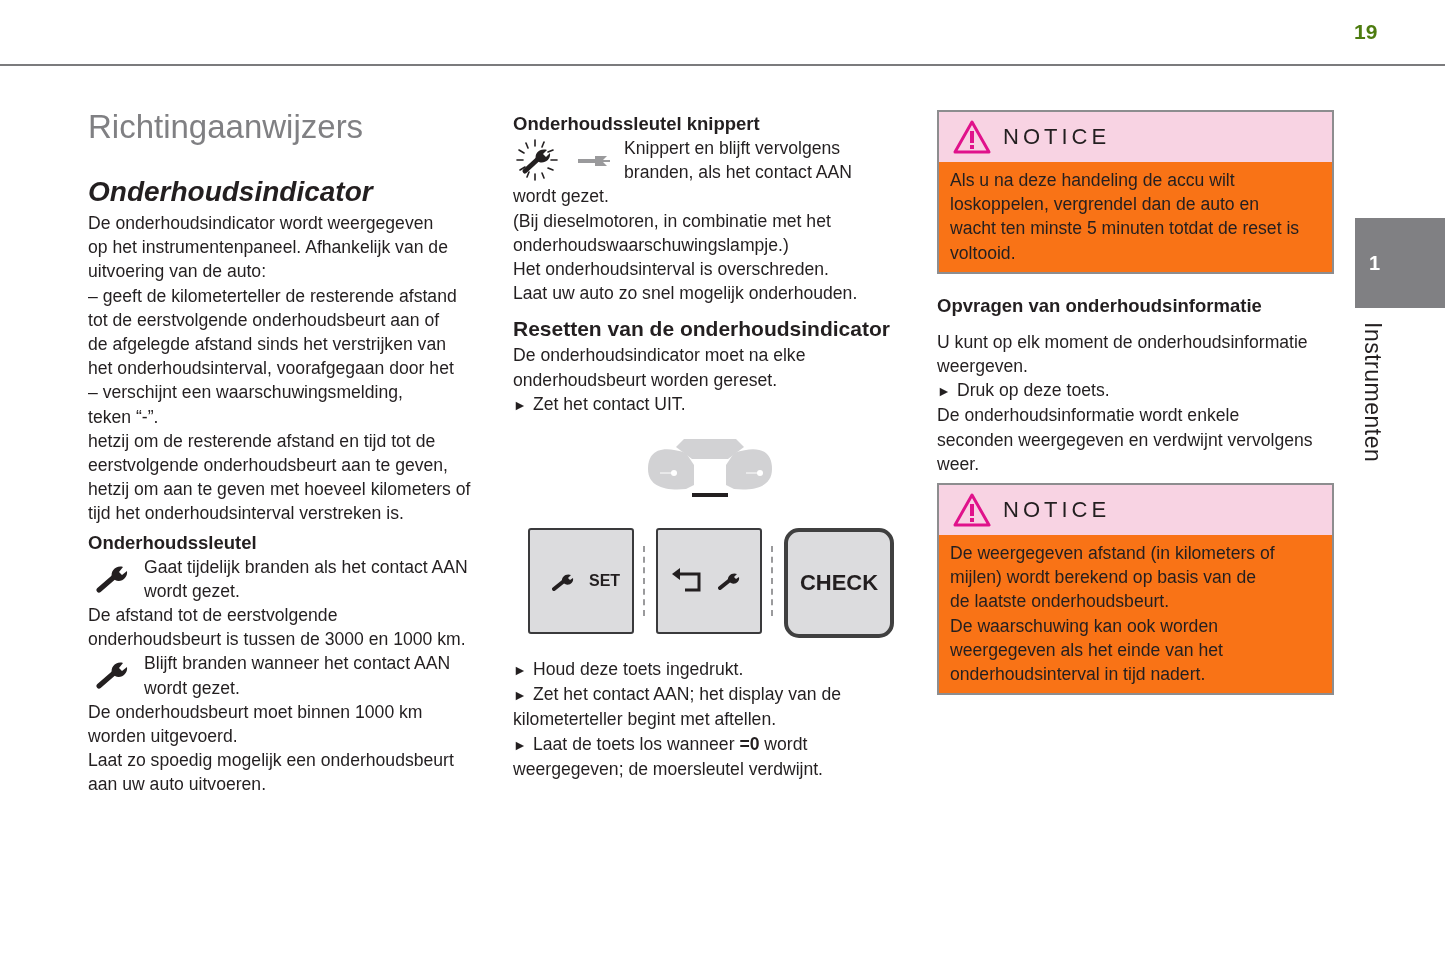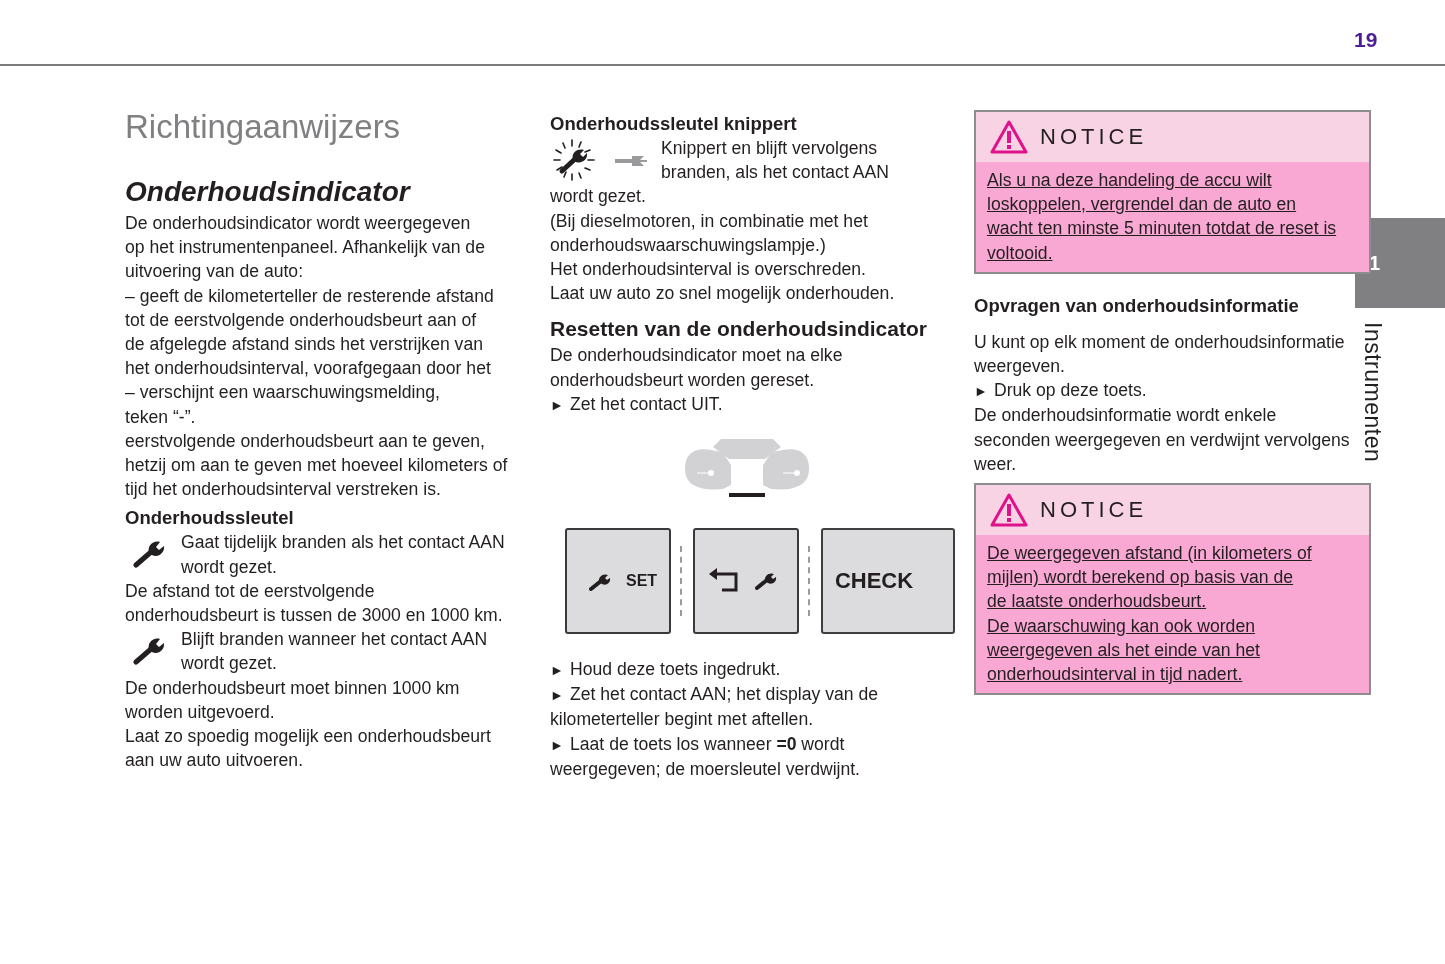--- a/index.html
+++ b/index.html
@@ -1,41 +1,41 @@
 <!DOCTYPE html>
 <html><head>
 <meta charset="utf-8">
 <style>
   html, body { margin:0; padding:0; background:#ffffff; }
   body { width:1445px; height:964px; position:relative; overflow:hidden;
          font-family:"Liberation Sans", sans-serif; color:#231f20; }
   .rule { position:absolute; left:0; top:64px; width:1445px; height:2px; background:#7b7b7d; }
-  .page-num { position:absolute; left:1354px; top:28px; font-size:21px; font-weight:bold; color:#4c1d95; }
+  .page-num { position:absolute; left:1354px; top:20px; font-size:21px; font-weight:bold; color:#4d7c0f; }
   .tab { position:absolute; left:1355px; top:218px; width:90px; height:90px; background:#808083; }
   .tab-num { position:absolute; left:14px; top:34px; color:#fff; font-size:20px; font-weight:bold; }
   .tab-label { position:absolute; left:1359px; top:322px; writing-mode:vertical-rl; font-size:23px; color:#231f20; letter-spacing:0.5px; }
 
-  .col { position:absolute;margin-left:37px; }
+  .col { position:absolute; }
   .c1 { left:88px; top:105px; width:400px; }
   .c2 { left:513px; top:112px; width:400px; }
   .c3 { left:937px; top:110px; width:397px; }
 
   .t { font-size:17.6px; line-height:24.2px; white-space:nowrap; }
   .h-section { font-size:33px; color:#808083; font-weight:normal; margin:0; line-height:44px; }
   .h-main { font-size:28px; font-weight:bold; margin:26px 0 2px 0; line-height:34px;font-style:italic; }
   .h-sub { font-size:18.5px; font-weight:bold; line-height:24px; }
   .h-sub2 { font-size:21px; font-weight:bold; line-height:28px; }
   .b { font-weight:bold; }
   .arrow { display:inline-block; width:20px; font-size:14px; }
 
   .icon-row { position:relative; }
   .icon-row .ic { position:absolute; left:0; top:0; }
   .indent { padding-left:56px; }
 
-  .notice { border:2px solid #8d8d8f; background:#f9a8d4;text-decoration:underline; }
+  .notice { border:2px solid #8d8d8f; background:#f97316; }
   .notice-head { background:#f8d3e3; height:50px; position:relative; }
   .notice-title { position:absolute; left:64px; top:12px; font-size:22px; letter-spacing:4px; color:#231f20; }
   .notice-tri { position:absolute; left:13px; top:7px; }
   .notice-body { padding:6px 10px 7px 11px; }
 
   .btns { position:relative; height:240px; }
 </style>
 </head>
 <body>
 
@@ -52,20 +52,21 @@
   <div>
     <div class="t">De onderhoudsindicator wordt weergegeven</div>
     <div class="t">op het instrumentenpaneel. Afhankelijk van de</div>
     <div class="t">uitvoering van de auto:</div>
     <div class="t">–  geeft de kilometerteller de resterende afstand</div>
     <div class="t">tot de eerstvolgende onderhoudsbeurt aan of</div>
     <div class="t">de afgelegde afstand sinds het verstrijken van</div>
     <div class="t">het onderhoudsinterval, voorafgegaan door het</div>
     <div class="t">–  verschijnt een waarschuwingsmelding,</div>
     <div class="t">teken “-”.</div>
+    <div class="t">hetzij om de resterende afstand en tijd tot de</div>
     <div class="t">eerstvolgende onderhoudsbeurt aan te geven,</div>
     <div class="t">hetzij om aan te geven met hoeveel kilometers of</div>
     <div class="t">tijd het onderhoudsinterval verstreken is.</div>
   </div>
   <div class="h-sub" style="margin-top:5px;">Onderhoudssleutel</div>
   <div class="icon-row">
     <svg class="ic" style="left:8px;top:8px;" width="34" height="30" viewBox="0 0 34 30">
       <path d="M3 27 L18 14" stroke="#231f20" stroke-width="5" stroke-linecap="round"></path>
       <path d="M16 15 C14 8 20 2 27 4 L23 9 L26 12 L31 8 C32 15 25 20 19 17 Z" fill="#231f20"></path>
     </svg>
@@ -158,21 +159,21 @@
       <svg style="position:absolute;left:13px;top:36px;" width="34" height="28" viewBox="0 0 34 28">
         <path d="M4 8 L28 8 L28 24 L14 24" fill="none" stroke="#231f20" stroke-width="3"></path>
         <path d="M1 8 L9 2 L9 14 Z" fill="#231f20"></path>
       </svg>
       <svg style="position:absolute;left:60px;top:42px;" width="26" height="18" viewBox="0 0 26 18">
         <path d="M2 16 L12 8" stroke="#231f20" stroke-width="4" stroke-linecap="round"></path>
         <path d="M10 9 C9 4 14 0 19 2 L16 5 L18 7 L21 5 C22 10 17 13 13 11 Z" fill="#231f20"></path>
       </svg>
     </div>
     <div style="position:absolute;left:258px;top:129px;width:2px;height:70px;border-left:2px dashed #9a9a9c;"></div>
-    <div style="position:absolute;left:271px;top:111px;width:102px;height:102px;background:#dcdcde;border:2px solid #404040;border-radius:3px;padding-left:28px;">
+    <div style="position:absolute;left:271px;top:111px;width:102px;height:102px;background:#dcdcde;border:4px solid #404040;border-radius:15px;">
       <span style="position:absolute;left:0;width:102px;text-align:center;top:38px;font-size:22px;font-weight:bold;">CHECK</span>
     </div>
   </div>
 
   <div class="t"><span class="arrow">►</span><span>Houd deze toets ingedrukt.</span></div>
   <div class="t"><span class="arrow">►</span><span>Zet het contact AAN; het display van de</span></div>
   <div class="t">kilometerteller begint met aftellen.</div>
   <div class="t"><span class="arrow">►</span><span>Laat de toets los wanneer </span><span class="b">=0</span><span> wordt</span></div>
   <div class="t">weergegeven; de moersleutel verdwijnt.</div>
 </div>

